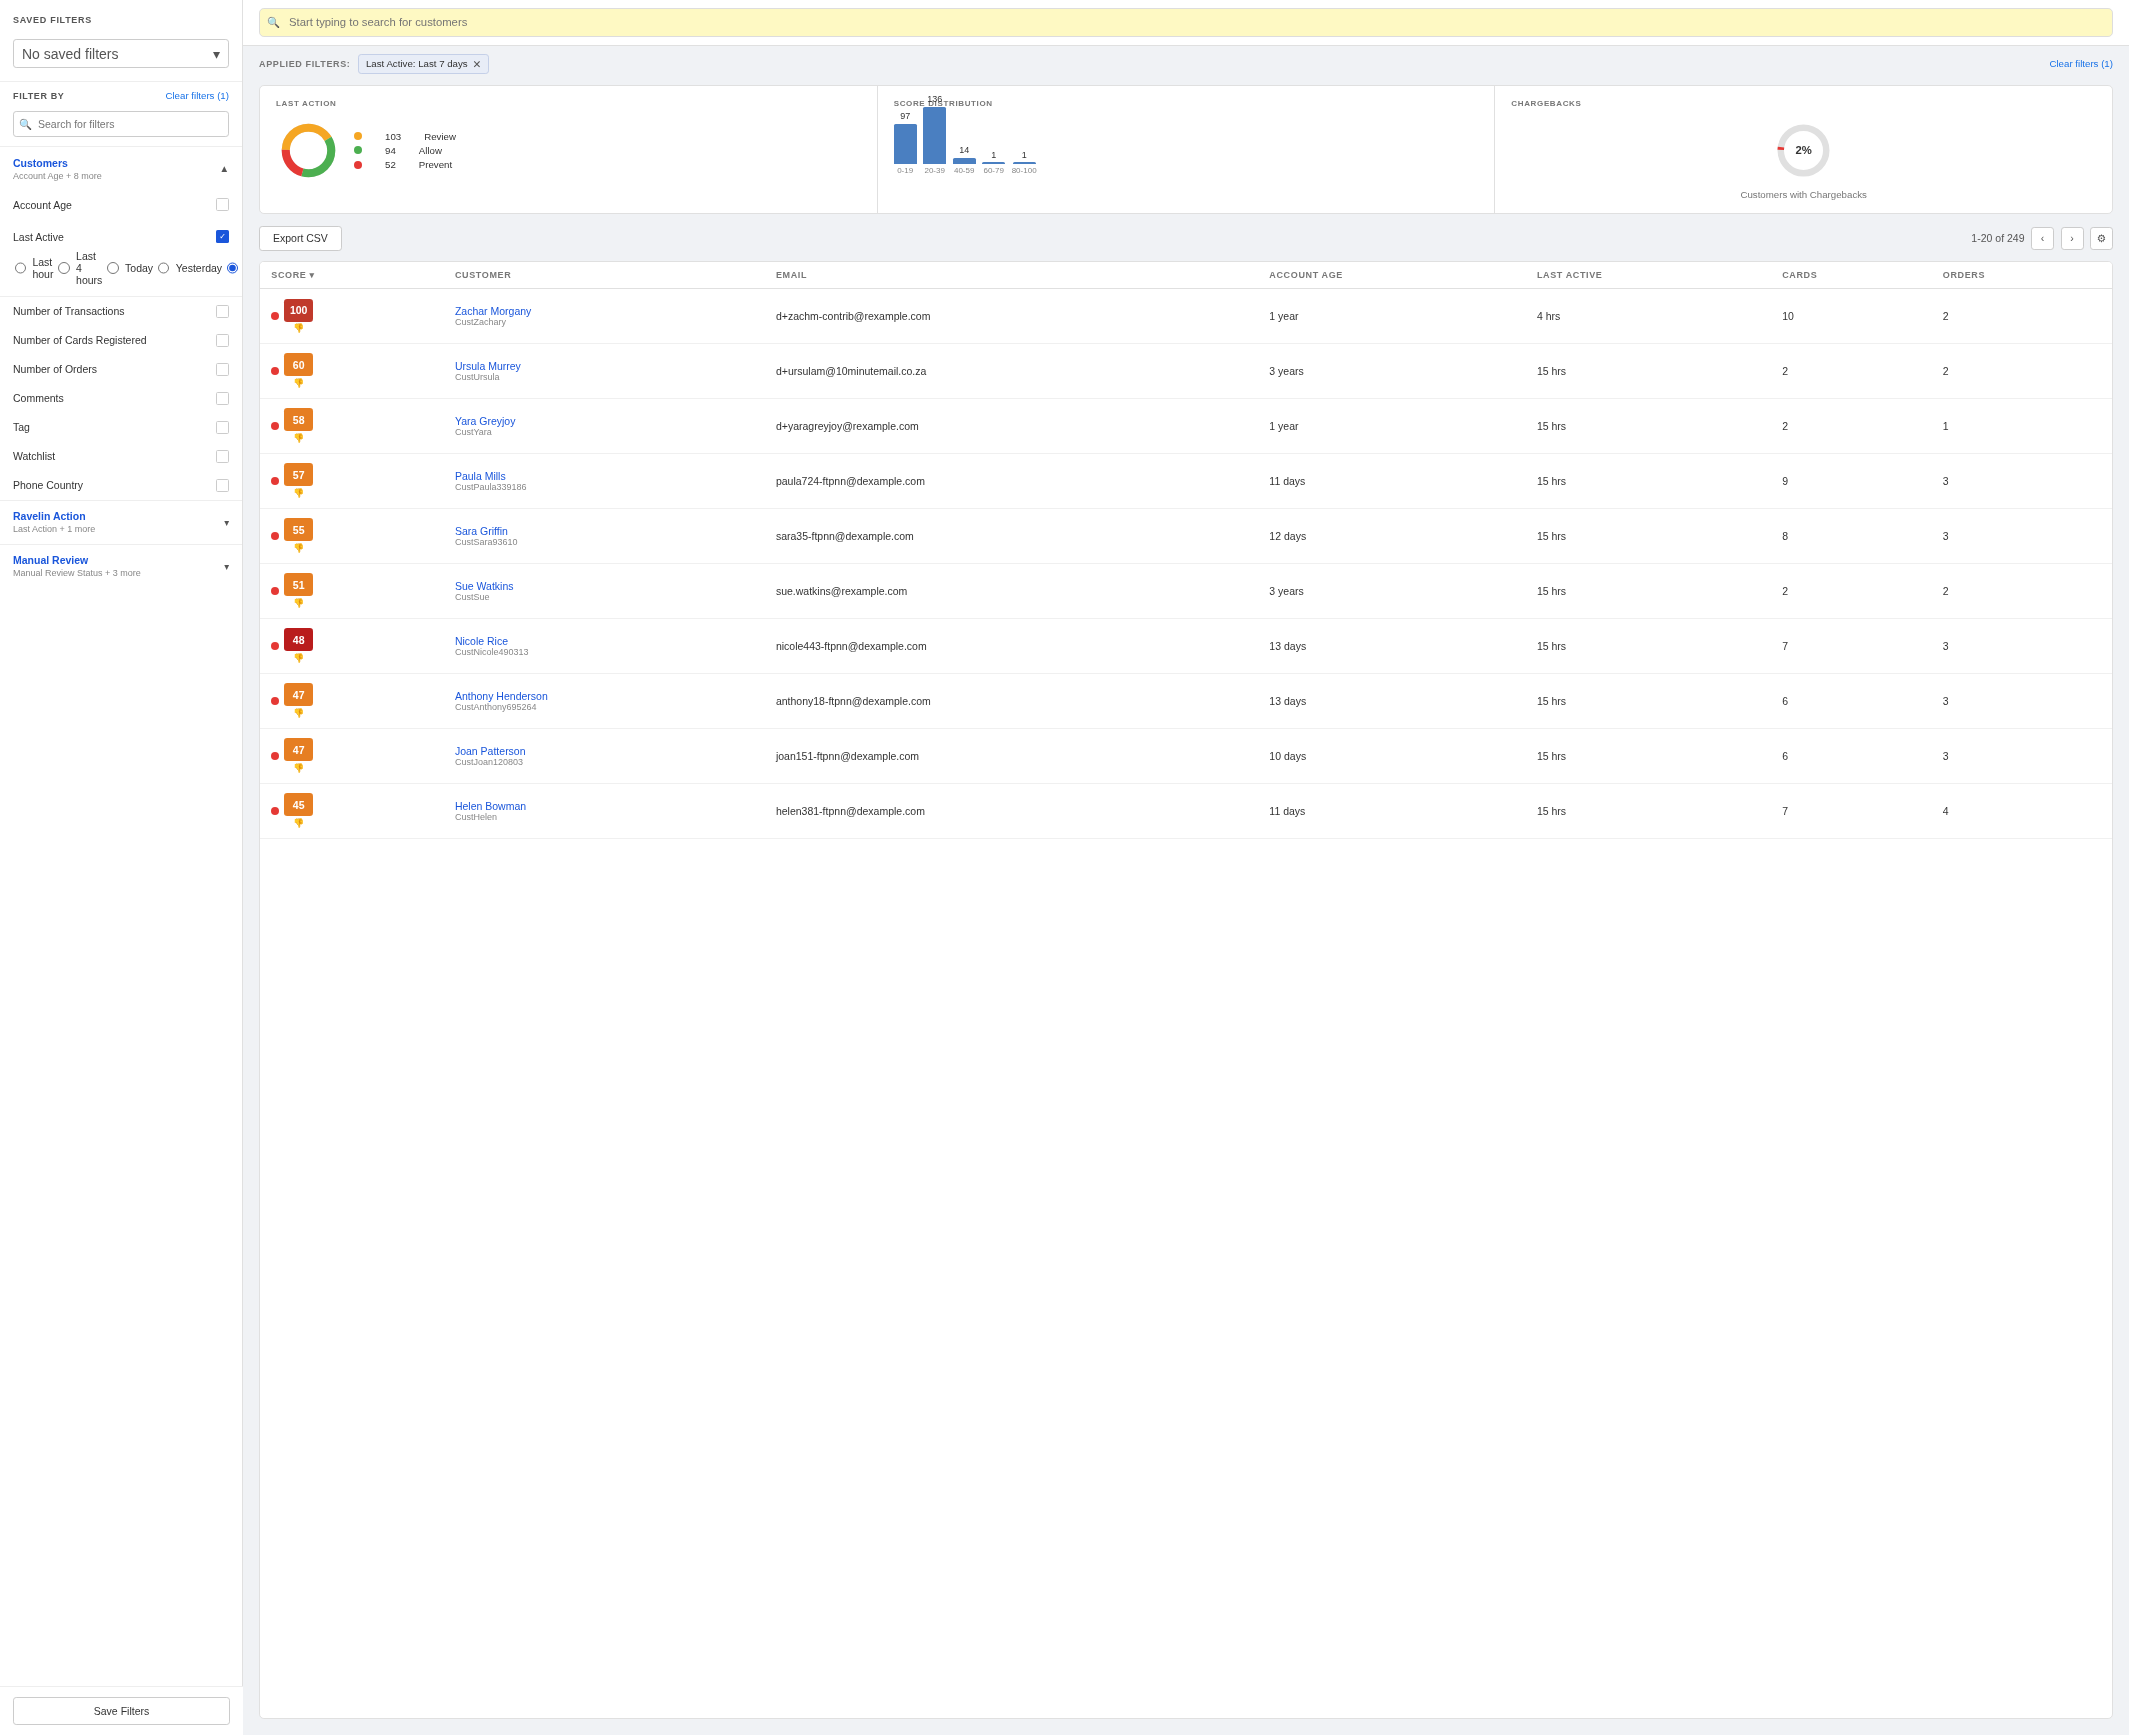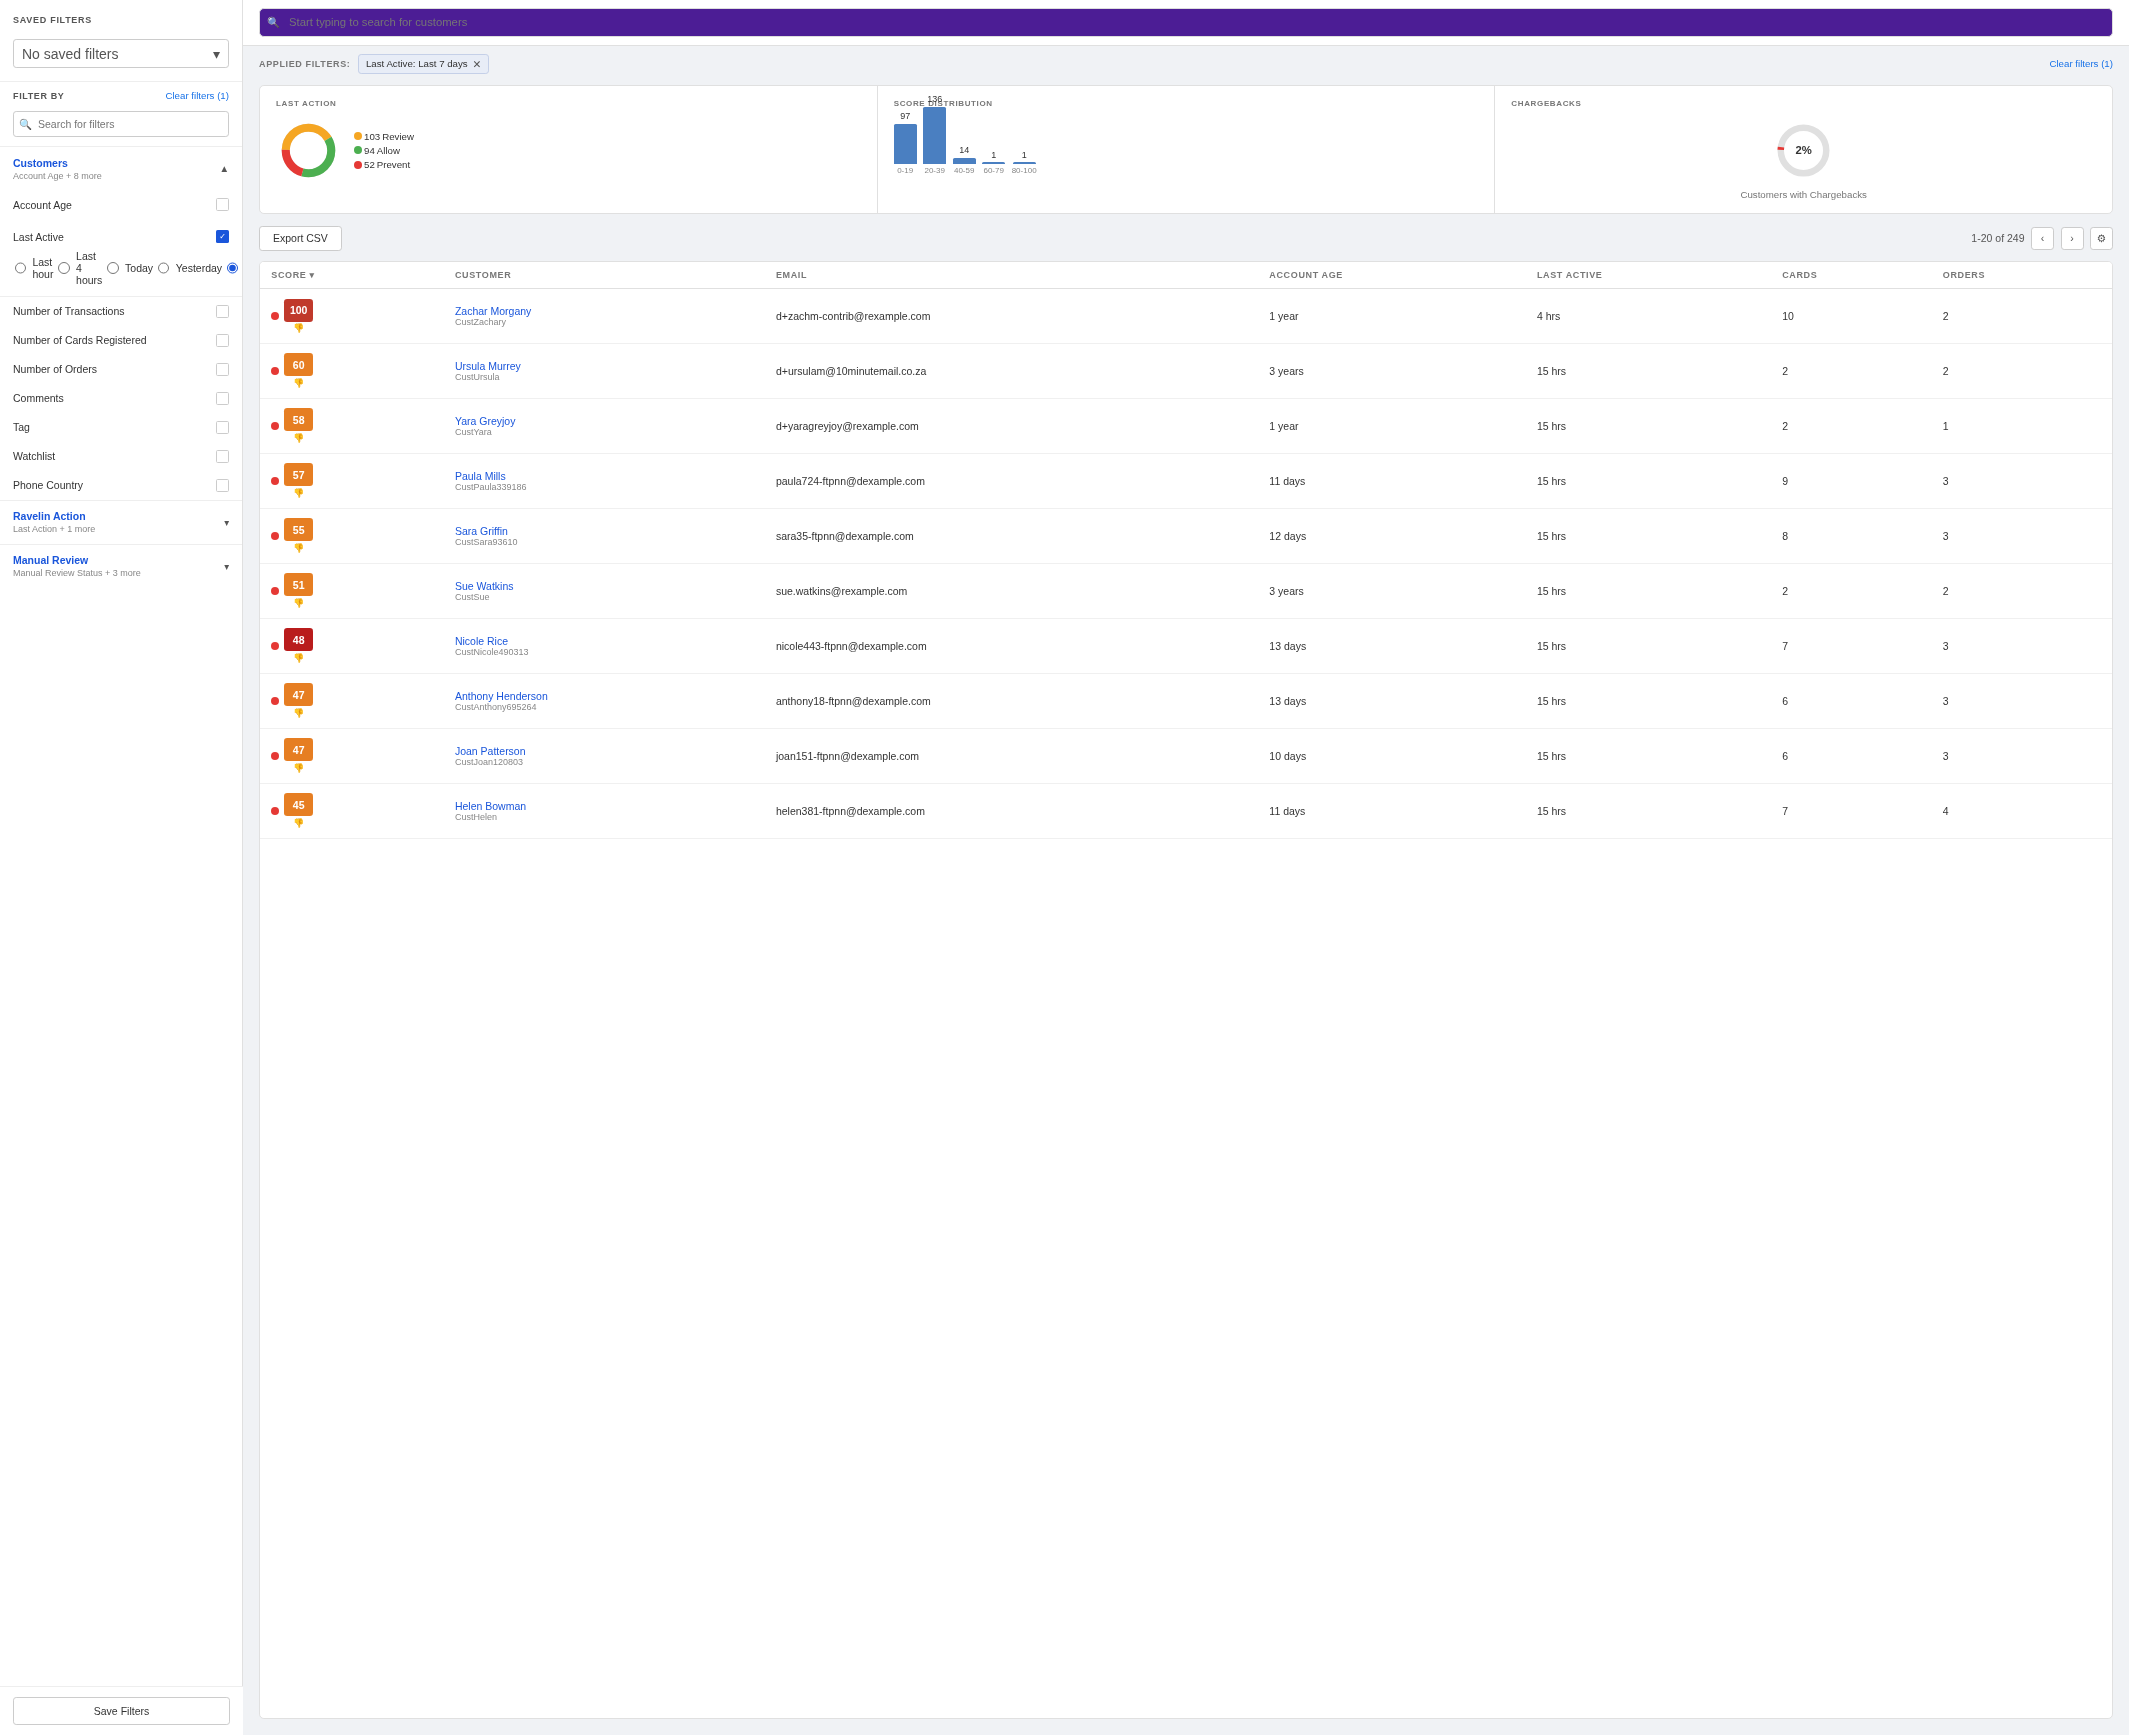--- a/index.html
+++ b/index.html
@@ -200,21 +200,21 @@
     .top-search-wrap {
       position: relative;
     }
     .top-search-wrap input {
       width: 100%;
       border: 0.8px solid #ddd;
       border-radius: 4.9px;
       padding: 7.3px 11.3px 7.3px 29px;
       font-size: 11.3px;
       color: #888;
-      background: #4c1d95;
+      background: #fef9c3;
     }
     .top-search-wrap .search-icon-top {
       position: absolute;
       left: 8px;
       top: 50%;
       transform: translateY(-50%);
       color: #aaa;
     }
 
     .applied-filters-bar {
@@ -285,21 +285,21 @@
     }
 
     
     .donut-wrap {
       display: flex;
       align-items: center;
       gap: 13px;
     }
     .donut-svg { width: 65px; height: 65px; }
     .donut-legend { display: flex; flex-direction: column; gap: 3.2px; }
-    .legend-item { display: flex; align-items: center; gap: 2px; font-size: 9.7px; color: #333; }
+    .legend-item { display: flex; align-items: center; gap: 23px; font-size: 9.7px; color: #333; }
     .legend-dot { width: 8px; height: 8px; border-radius: 50%; }
 
     
     .bar-chart-wrap { display: flex; align-items: flex-end; gap: 6.5px; height: 57px; }
     .bar-col { display: flex; flex-direction: column; align-items: center; gap: 2.4px; }
     .bar-val { font-size: 9px; color: #333; font-weight: 500; }
     .bar-rect { width: 23px; background: #4a7fc1; border-radius: 1.6px 1.6px 0 0; }
     .bar-label { font-size: 8px; color: #888; }
 
     

